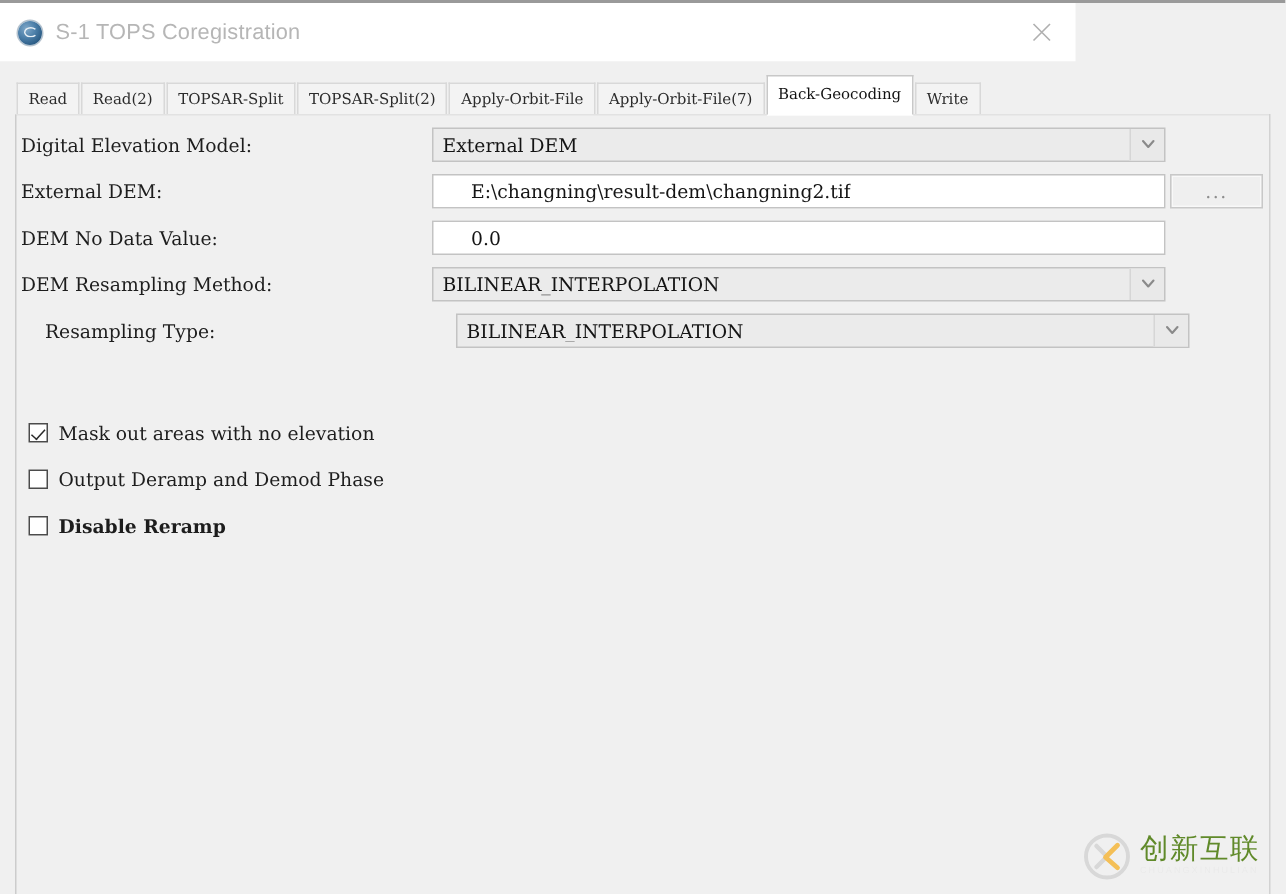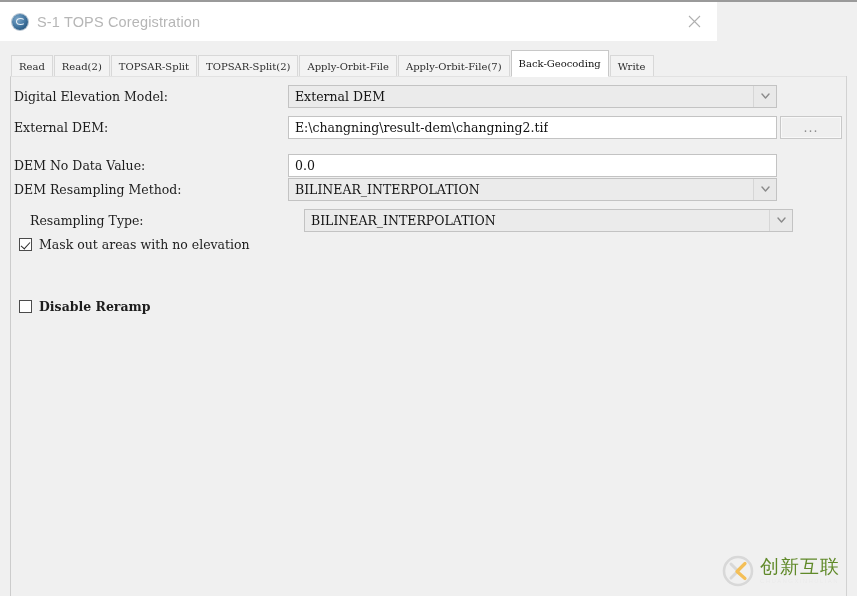--- a/index.html
+++ b/index.html
@@ -197,20 +197,21 @@
     display: flex;
     align-items: center;
   }
   .textfield .tf-text {
     padding-left: 6px;
     font-family: "DejaVu Serif", "Liberation Serif", serif;
     font-size: 12.5px;
     color: #141414;
     white-space: nowrap;
     overflow: hidden;
+    margin-left: 19px;
   }
 
   
   #browse-button {
     position: absolute;
     left: 769px;
     width: 62px;
     height: 23px;
     background: #efefef;
     border: 1px solid #c8c8c8;
@@ -228,20 +229,21 @@
   }
 
   
   .check-row {
     position: absolute;
     left: 8px;
     display: flex;
     align-items: center;
     cursor: default;
     user-select: none;
+    margin-top: 44px;
   }
   .checkbox {
     width: 13px;
     height: 13px;
     border: 1px solid #4b4b4b;
     background: #ffffff;
     box-sizing: border-box;
     margin-right: 7px;
     flex: none;
     position: relative;
@@ -357,21 +359,21 @@
     </div>
 
     <div class="form-row" style="top:37px;">
       <div class="form-label">External DEM:</div>
       <div class="textfield">
         <div class="tf-text">E:\changning\result-dem\changning2.tif</div>
       </div>
       <div id="browse-button">...</div>
     </div>
 
-    <div class="form-row" style="top:75px;">
+    <div class="form-row" style="top:68px;">
       <div class="form-label">DEM No Data Value:</div>
       <div class="textfield">
         <div class="tf-text">0.0</div>
       </div>
     </div>
 
     <div class="form-row" style="top:99px;">
       <div class="form-label">DEM Resampling Method:</div>
       <div class="combo">
         <div class="combo-text">BILINEAR_INTERPOLATION</div>
@@ -393,20 +395,24 @@
             </svg>
         </div>
       </div>
     </div>
 
     <div class="check-row" style="top:160px;">
       <span class="checkbox checked"></span>
       <span class="check-label">Mask out areas with no elevation</span>
     </div>
 
+    <div class="check-row" style="top:191px;">
+      <span class="checkbox"></span>
+      <span class="check-label">Output Deramp and Demod Phase</span>
+    </div>
 
     <div class="check-row" style="top:222px;font-weight:bold;">
       <span class="checkbox"></span>
       <span class="check-label">Disable Reramp</span>
     </div>
 
   </div>
 
   <div id="scrollbar-track"></div>
 

